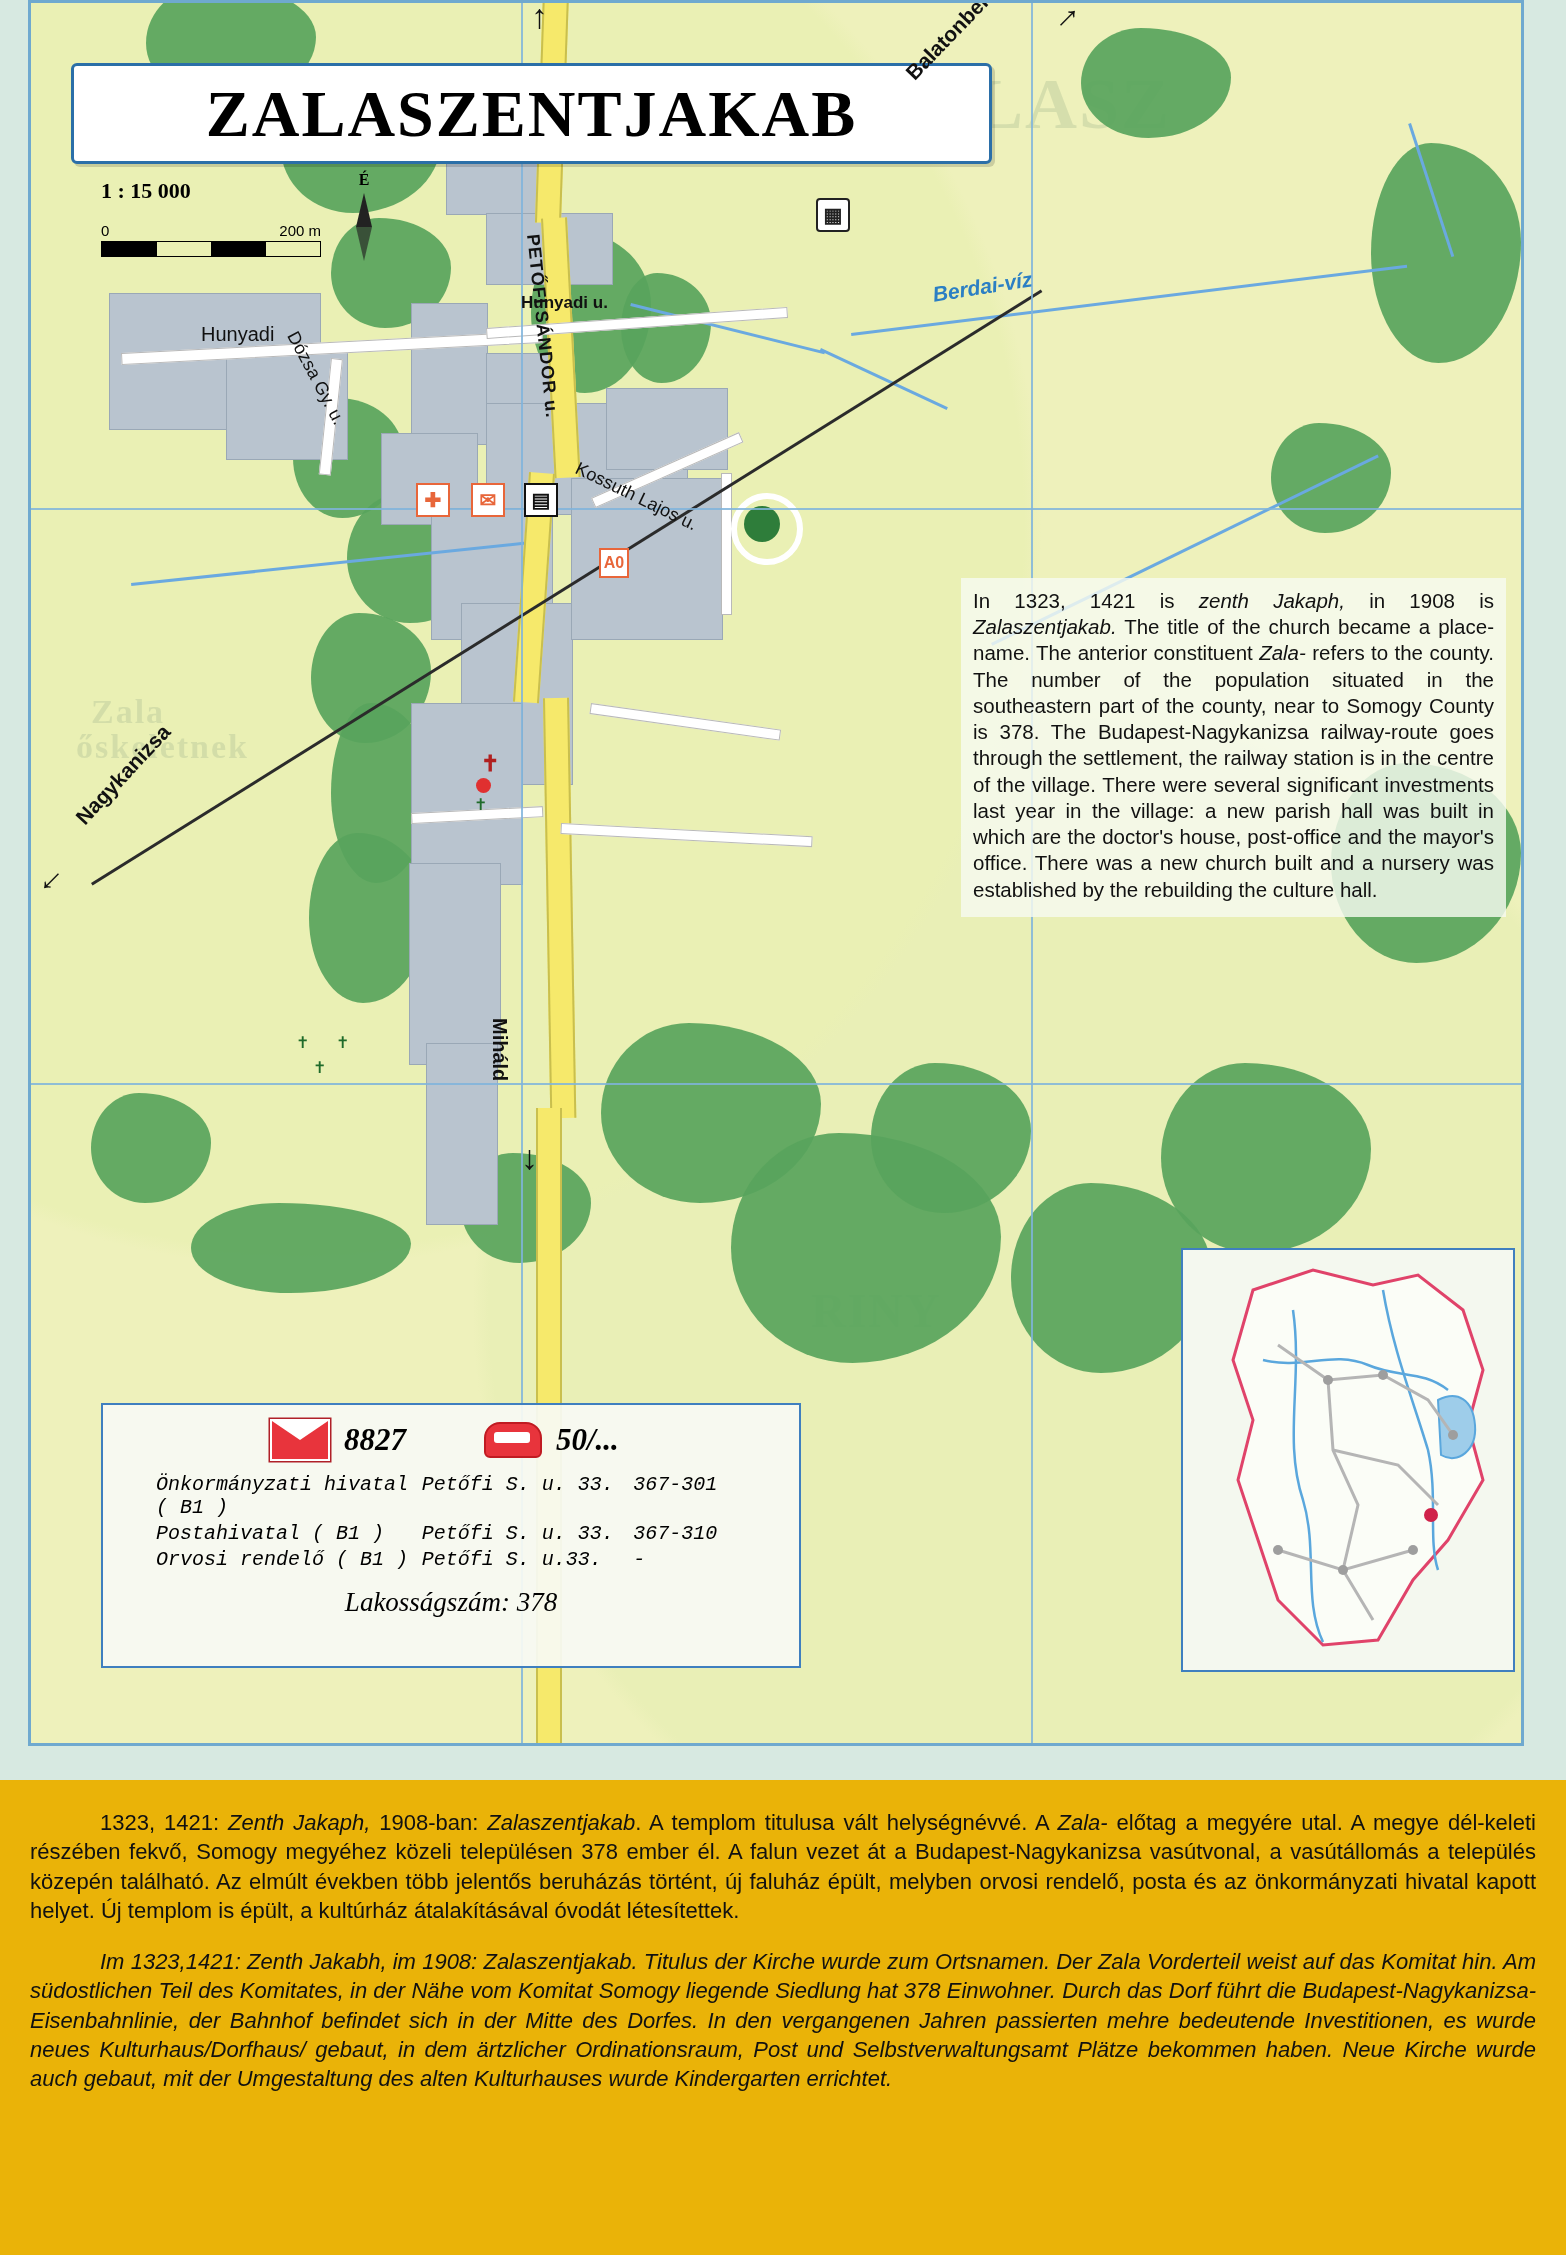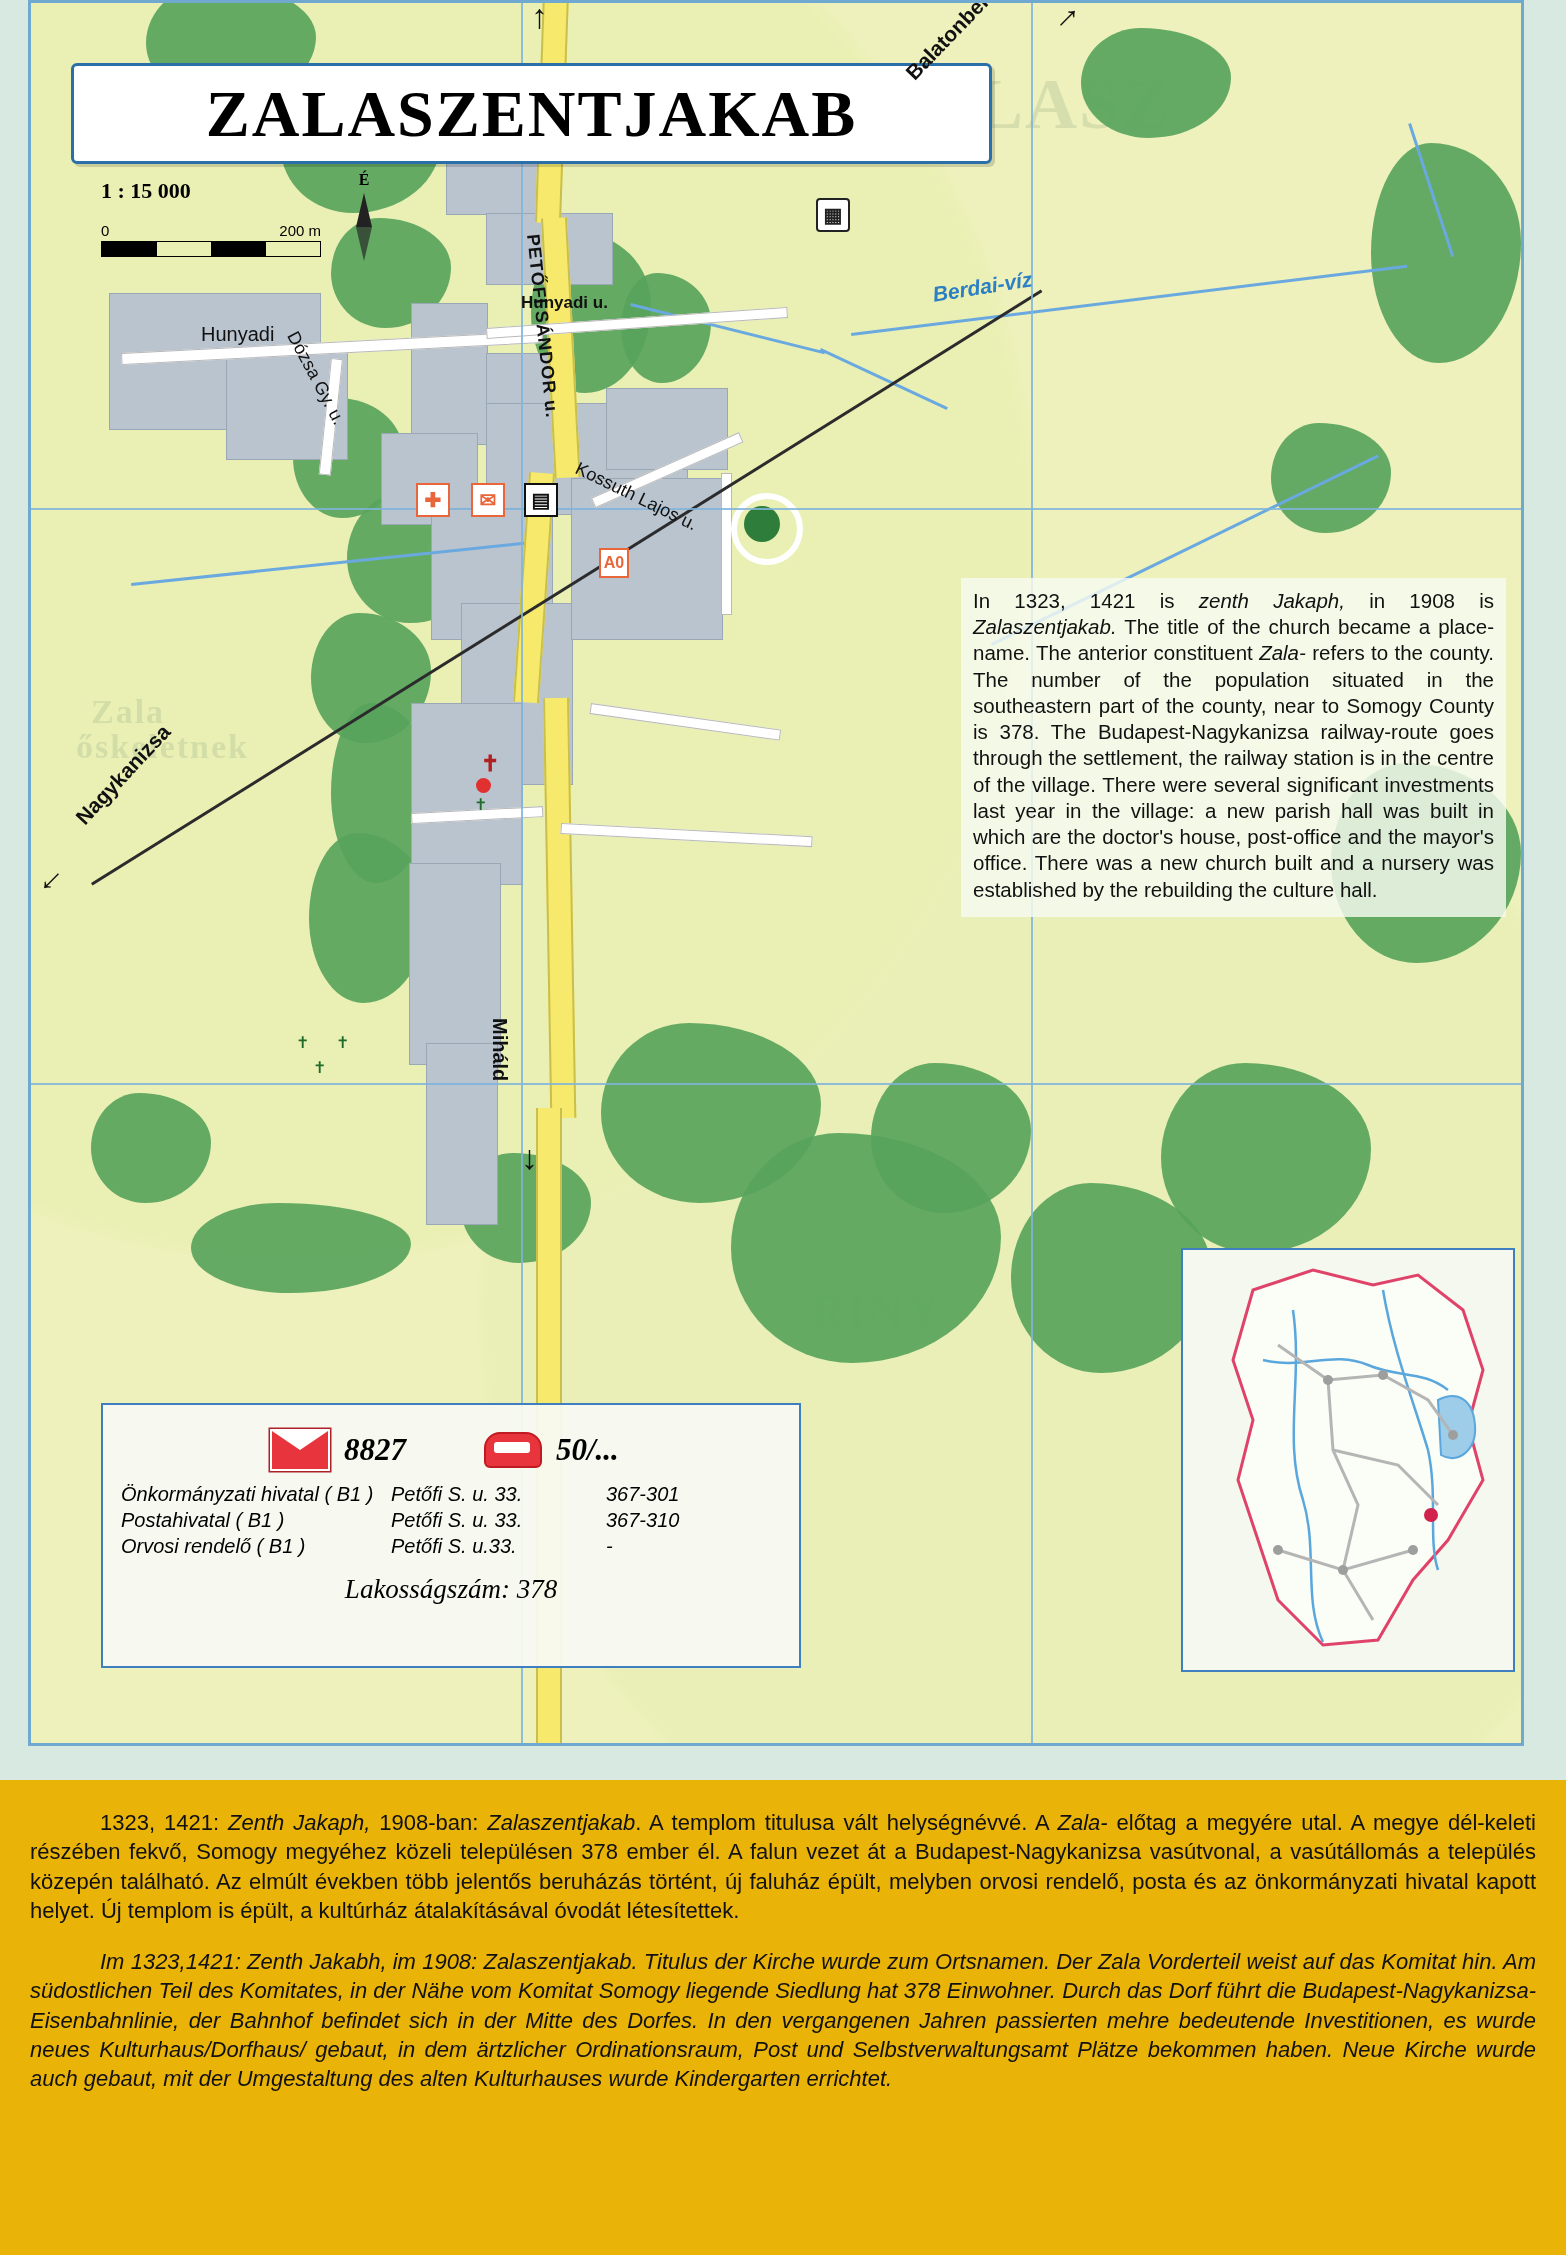--- a/index.html
+++ b/index.html
@@ -122,21 +122,21 @@
     background:rgba(247,250,240,.82);
     padding:10px 12px 14px 12px;box-sizing:border-box;
     font-size:20.5px;line-height:1.28;text-align:justify;color:#111;
   }
   .descbox i{font-style:italic;}
 
   
   .infobox{
     position:absolute;left:70px;top:1400px;width:700px;height:265px;
     background:rgba(248,250,244,.93);border:2px solid #3f7fbf;
-    box-sizing:border-box;padding:20px 18px;
+    box-sizing:border-box;padding:10px 18px;
   }
   .info-head{display:flex;align-items:center;gap:14px;margin-top:4px;}
   .env{
     width:56px;height:38px;background:#e8343c;border:2px solid #fff;
     position:relative;box-shadow:0 0 0 1.5px #b02028;
   }
   .env:before{
     content:"";position:absolute;left:0;top:0;width:0;height:0;
     border-left:28px solid transparent;border-right:28px solid transparent;
     border-top:19px solid #fff;
@@ -144,21 +144,21 @@
   .zip{font-size:31px;font-weight:bold;font-style:italic;font-family:"Liberation Serif", serif;}
   .phoneicon{
     width:54px;height:32px;border:2.5px solid #c01b22;border-radius:16px 16px 6px 6px;
     background:#e8343c;position:relative;
   }
   .phoneicon:after{
     content:"";position:absolute;left:8px;top:8px;width:36px;height:11px;
     background:#fff;border-radius:3px;
   }
   .tel{font-size:31px;font-weight:bold;font-style:italic;font-family:"Liberation Serif", serif;}
-  .addr{margin-top:12px;font-size:20px;font-style:italic;font-family:Liberation Sans, sans-serif;}
+  .addr{margin-top:12px;font-size:20px;font-style:italic;font-family:Liberation Mono, monospace;margin-left:35px;}
   .addr .row{display:flex;margin-bottom:3px;}
   .addr .c1{width:270px;}
   .addr .c2{width:215px;}
   .addr .c3{width:150px;}
   .pop{
     text-align:center;font-size:27px;font-style:italic;margin-top:16px;
     font-family:"Liberation Serif", serif;
   }
 
   

